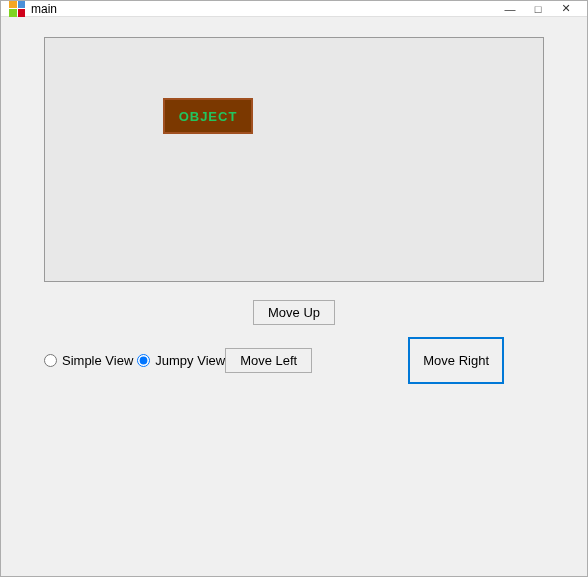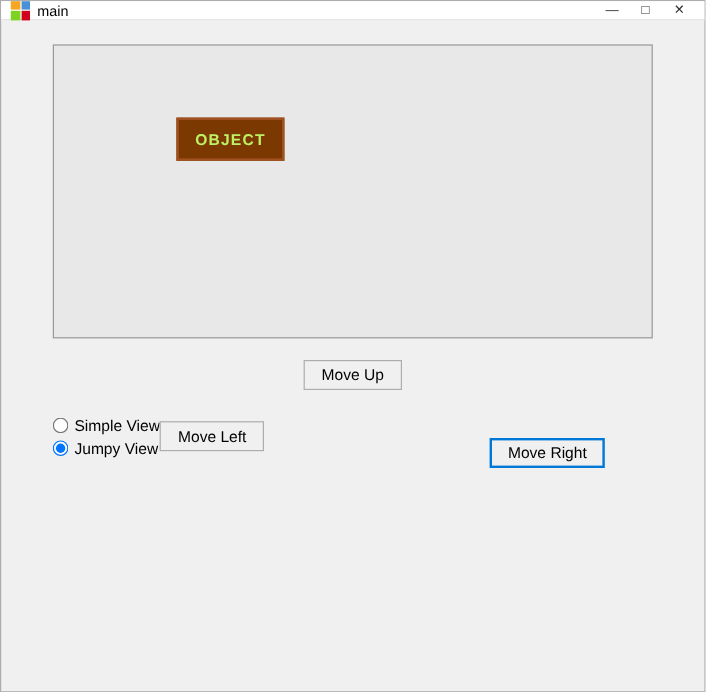--- a/index.html
+++ b/index.html
@@ -77,30 +77,30 @@
       width: 500px;
       height: 245px;
       background-color: #e8e8e8;
       border: 1px solid #999;
       position: relative;
       flex-shrink: 0;
     }
 
     .object-box {
       position: absolute;
-      left: 102px;
+      left: 118px;
       top: 60px;
       width: 90px;
       height: 36px;
       background-color: #7b3800;
       border: 2px solid #a05020;
       display: flex;
       align-items: center;
       justify-content: center;
-      color: #bef264;
+      color: #22c55e;
       font-size: 13px;
       font-weight: bold;
       letter-spacing: 1px;
     }
 
     .controls-area {
       width: 500px;
       margin-top: 10px;
       display: flex;
       flex-direction: column;
@@ -111,21 +111,21 @@
     .controls-row-mid {
       display: flex;
       align-items: center;
       width: 100%;
       margin-top: 8px;
       margin-bottom: 8px;
     }
 
     .radio-group {
       display: flex;
-      flex-direction: column;
+      flex-direction: row;
       gap: 4px;
       margin-right: auto;
       padding-left: 0;
     }
 
     .radio-label {
       display: flex;
       align-items: center;
       gap: 5px;
       font-size: 13px;
@@ -142,22 +142,21 @@
       font-size: 13px;
       background-color: #f0f0f0;
       border: 1px solid #adadad;
       cursor: pointer;
       min-width: 75px;
       text-align: center;
     }
 
     .btn-focused {
       border: 2px solid #0078d7;
-      padding: 3px 13px;
-      margin-top: 28px;
+      padding: 14px 13px;
     }
 
     .move-up-row {
       display: flex;
       justify-content: center;
       width: 100%;
       margin-top: 8px;
       margin-bottom: 0;
     }
 

